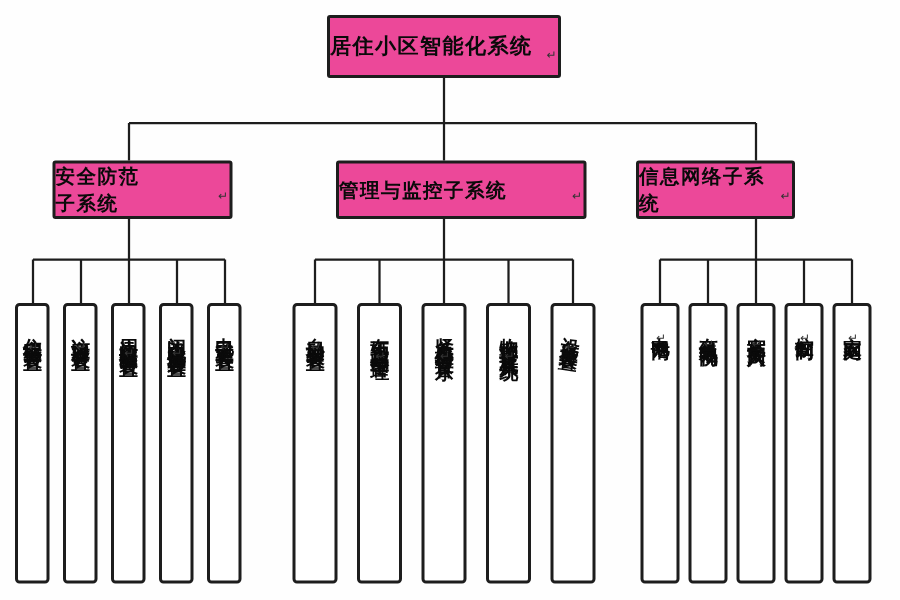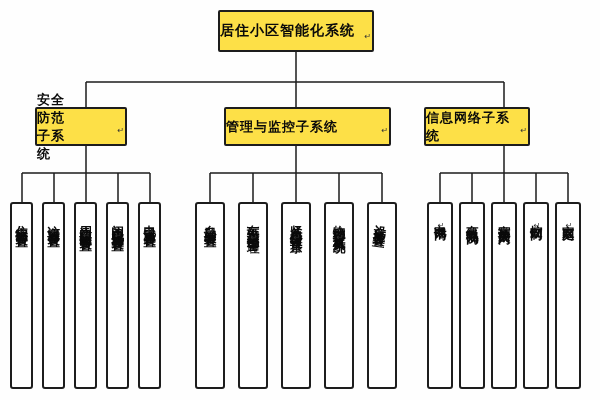--- a/index.html
+++ b/index.html
@@ -2,28 +2,28 @@
 <html><head>
 <meta charset="utf-8">
 <style>
   html,body{margin:0;padding:0;background:#ffffff;}
   .canvas{
     position:relative;width:600px;height:400px;background:#fefefe;
     font-family:"Liberation Sans",sans-serif;overflow:hidden;
   }
   .connectors{position:absolute;left:0;top:0;width:600px;height:400px;}
   .node{
-    position:absolute;box-sizing:border-box;background:#fde047;
+    position:absolute;box-sizing:border-box;background:#ec4899;
     border:2px solid #1d1d1d;border-radius:2px;
     display:flex;align-items:center;justify-content:space-between;
     color:#0a0a0a;font-weight:bold;
   }
   .root{left:218px;top:10px;width:156px;height:42px;font-size:14px;letter-spacing:1px;}
   .lvl2{top:107px;height:39px;font-size:13px;letter-spacing:1px;}
-  .lvl2.a{left:35px;width:92px;gap:47px;}
+  .lvl2.a{left:35px;width:120px;gap:47px;}
   .lvl2.b{left:224px;width:167px;}
   .lvl2.c{left:424px;width:106px;}
   .leaf{
     position:absolute;top:202px;height:187px;box-sizing:border-box;background:#fff;
     border:2px solid #1d1d1d;border-radius:3px;
     display:flex;justify-content:center;align-items:flex-start;padding-top:11px;
   }
   .leaf .vtext{
     writing-mode:vertical-rl;text-orientation:upright;
     font-size:12.5px;font-weight:bold;color:#0a0a0a;letter-spacing:2px;line-height:1;

